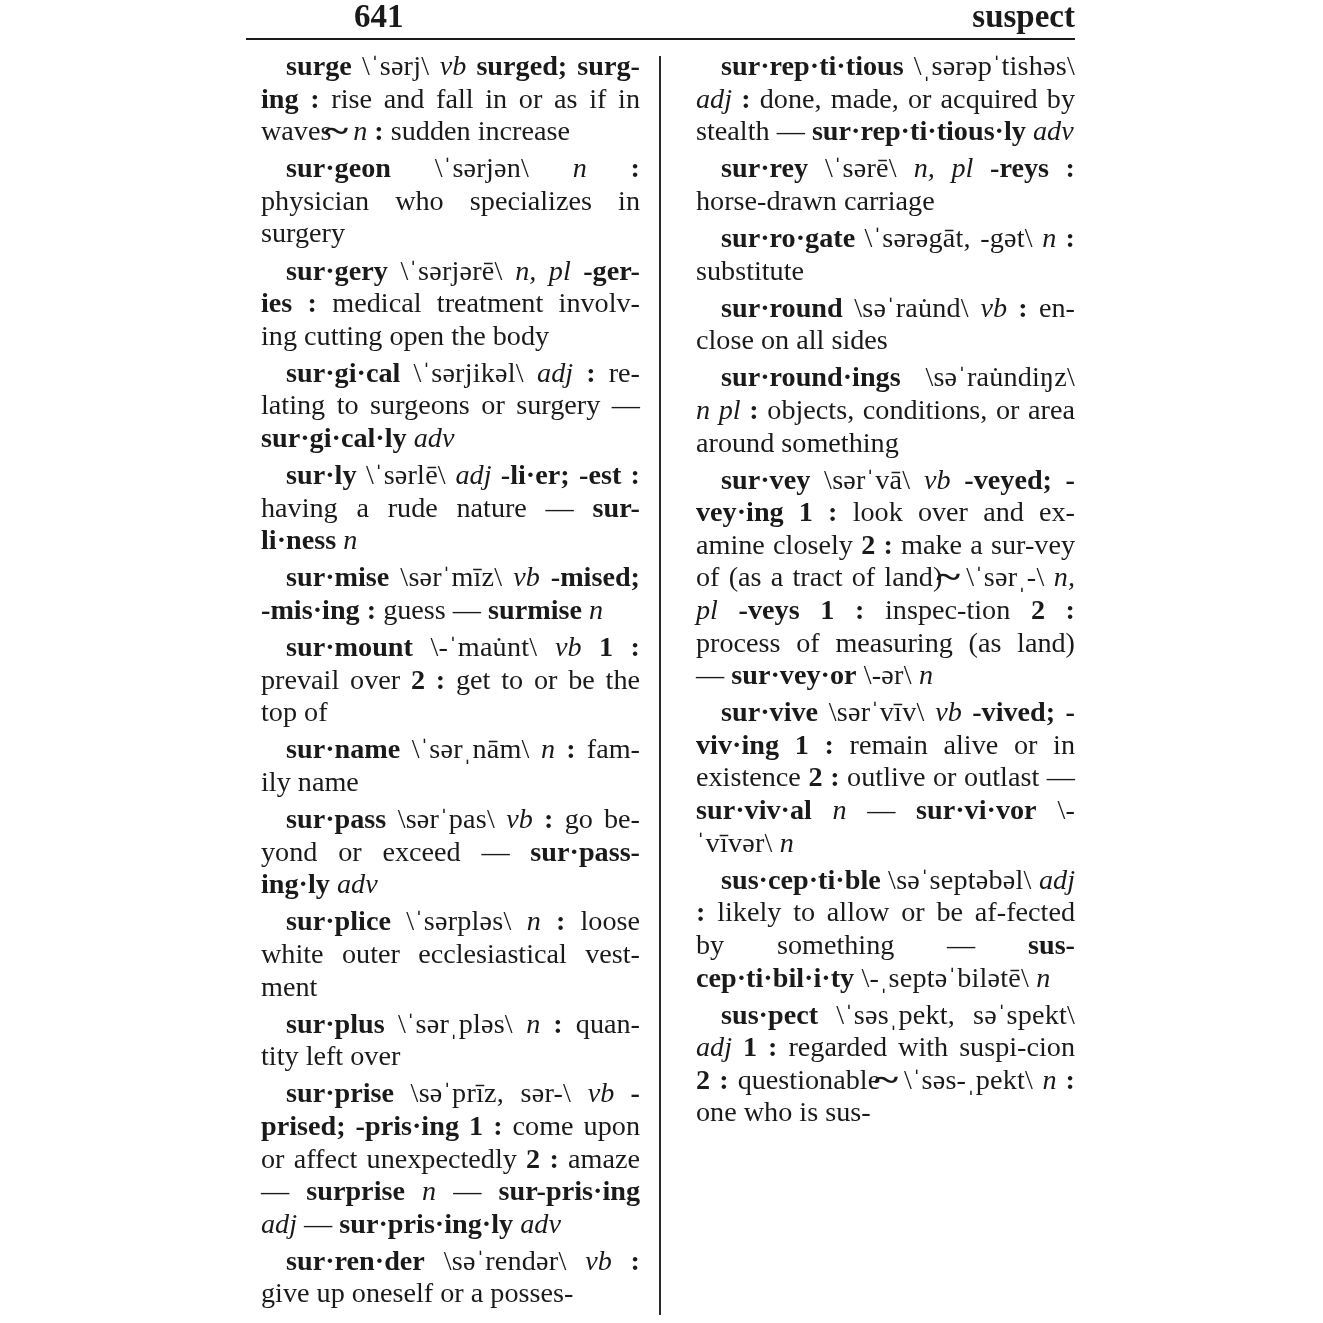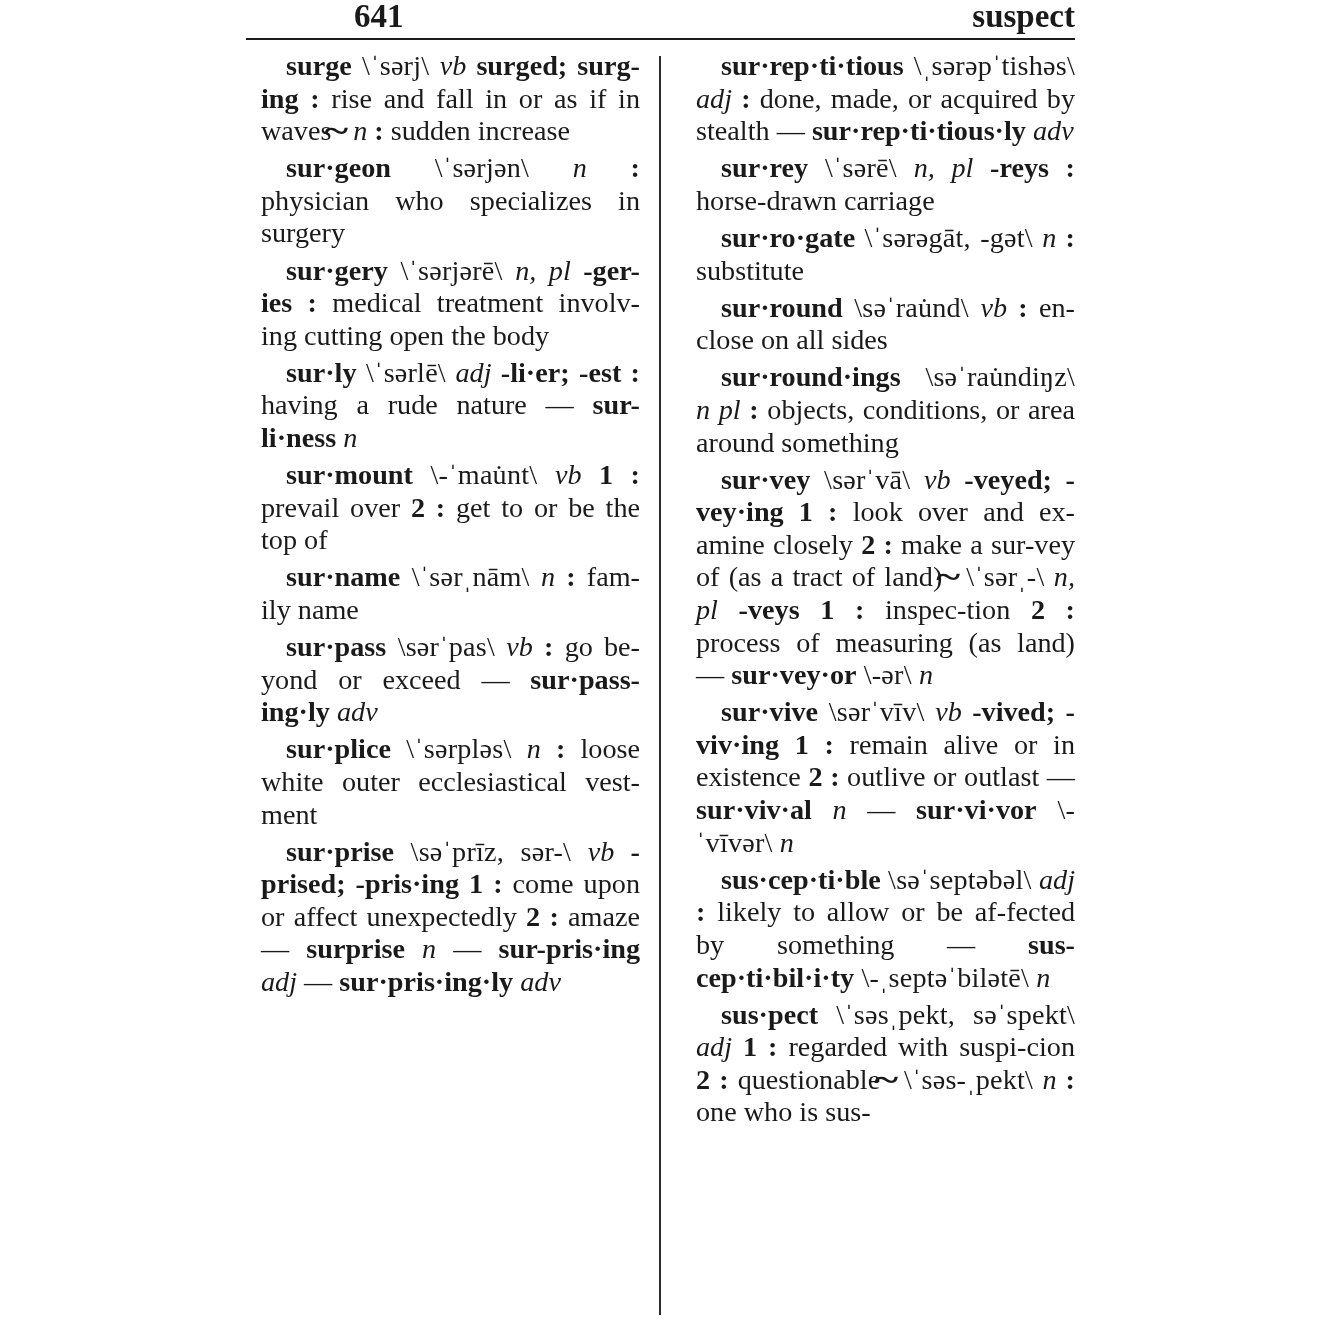--- a/index.html
+++ b/index.html
@@ -29,26 +29,30 @@
   <span class="page-number">641</span>
   <span class="guide-word">suspect</span>
 </div>
 <div class="header-rule"></div>
 <div class="col-divider"></div>
 
 <div class="column col-left">
     <div class="entry"><span class="hw">surge</span><span class="pr"> \ˈsərj\ </span><span class="i">vb</span><span class="b"> surged; surg-ing :</span><span> rise and fall in or as if in waves </span><span class="swung">~</span><span class="i">n</span><span class="b"> :</span><span> sudden increase</span></div>
     <div class="entry"><span class="hw">sur·geon</span><span class="pr"> \ˈsərjən\ </span><span class="i">n</span><span class="b"> :</span><span> physician who specializes in surgery</span></div>
     <div class="entry"><span class="hw">sur·gery</span><span class="pr"> \ˈsərjərē\ </span><span class="i">n, pl</span><span class="b"> -ger-ies :</span><span> medical treatment involv-ing cutting open the body</span></div>
+    <div class="entry"><span class="hw">sur·gi·cal</span><span class="pr"> \ˈsərjikəl\ </span><span class="i">adj</span><span class="b"> :</span><span> re-lating to surgeons or surgery — </span><span class="b">sur·gi·cal·ly</span><span class="i"> adv</span></div>
     <div class="entry"><span class="hw">sur·ly</span><span class="pr"> \ˈsərlē\ </span><span class="i">adj</span><span class="b"> -li·er; -est :</span><span> having a rude nature — </span><span class="b">sur-li·ness</span><span class="i"> n</span></div>
+    <div class="entry"><span class="hw">sur·mise</span><span class="pr"> \sərˈmīz\ </span><span class="i">vb</span><span class="b"> -mised; -mis·ing :</span><span> guess — </span><span class="b">surmise</span><span class="i"> n</span></div>
     <div class="entry"><span class="hw">sur·mount</span><span class="pr"> \-ˈmau̇nt\ </span><span class="i">vb</span><span class="b">  1 :</span><span> prevail over </span><span class="b"> 2 :</span><span> get to or be the top of</span></div>
     <div class="entry"><span class="hw">sur·name</span><span class="pr"> \ˈsərˌnām\ </span><span class="i">n</span><span class="b"> :</span><span> fam-ily name</span></div>
     <div class="entry"><span class="hw">sur·pass</span><span class="pr"> \sərˈpas\ </span><span class="i">vb</span><span class="b"> :</span><span> go be-yond or exceed — </span><span class="b">sur·pass-ing·ly</span><span class="i"> adv</span></div>
     <div class="entry"><span class="hw">sur·plice</span><span class="pr"> \ˈsərpləs\ </span><span class="i">n</span><span class="b"> :</span><span> loose white outer ecclesiastical vest-ment</span></div>
+    <div class="entry"><span class="hw">sur·plus</span><span class="pr"> \ˈsərˌpləs\ </span><span class="i">n</span><span class="b"> :</span><span> quan-tity left over</span></div>
     <div class="entry"><span class="hw">sur·prise</span><span class="pr"> \səˈprīz, sər-\ </span><span class="i">vb</span><span class="b"> -prised; -pris·ing  1 :</span><span> come upon or affect unexpectedly </span><span class="b"> 2 :</span><span> amaze — </span><span class="b">surprise</span><span class="i"> n</span><span> — </span><span class="b">sur-pris·ing</span><span class="i"> adj</span><span> — </span><span class="b">sur·pris·ing·ly</span><span class="i"> adv</span></div>
+    <div class="entry"><span class="hw">sur·ren·der</span><span class="pr"> \səˈrendər\ </span><span class="i">vb</span><span class="b"> :</span><span> give up oneself or a posses-</span></div>
   </div>
 <div class="column col-right">
     <div class="entry"><span class="hw">sur·rep·ti·tious</span><span class="pr"> \ˌsərəpˈtishəs\ </span><span class="i">adj</span><span class="b"> :</span><span> done, made, or acquired by stealth — </span><span class="b">sur·rep·ti·tious·ly</span><span class="i"> adv</span></div>
     <div class="entry"><span class="hw">sur·rey</span><span class="pr"> \ˈsərē\ </span><span class="i">n, pl</span><span class="b"> -reys :</span><span> horse-drawn carriage</span></div>
     <div class="entry"><span class="hw">sur·ro·gate</span><span class="pr"> \ˈsərəgāt, -gət\ </span><span class="i">n</span><span class="b"> :</span><span> substitute</span></div>
     <div class="entry"><span class="hw">sur·round</span><span class="pr"> \səˈrau̇nd\ </span><span class="i">vb</span><span class="b"> :</span><span> en-close on all sides</span></div>
     <div class="entry"><span class="hw">sur·round·ings</span><span class="pr"> \səˈrau̇ndiŋz\ </span><span class="i">n pl</span><span class="b"> :</span><span> objects, conditions, or area around something</span></div>
     <div class="entry"><span class="hw">sur·vey</span><span class="pr"> \sərˈvā\ </span><span class="i">vb</span><span class="b"> -veyed; -vey·ing  1 :</span><span> look over and ex-amine closely </span><span class="b"> 2 :</span><span> make a sur-vey of (as a tract of land) </span><span class="swung">~</span><span class="pr">\ˈsərˌ-\ </span><span class="i">n, pl</span><span class="b"> -veys  1 :</span><span> inspec-tion </span><span class="b"> 2 :</span><span> process of measuring (as land) — </span><span class="b">sur·vey·or</span><span class="pr"> \-ər\ </span><span class="i">n</span></div>
     <div class="entry"><span class="hw">sur·vive</span><span class="pr"> \sərˈvīv\ </span><span class="i">vb</span><span class="b"> -vived; -viv·ing  1 :</span><span> remain alive or in existence </span><span class="b"> 2 :</span><span> outlive or outlast — </span><span class="b">sur·viv·al</span><span class="i"> n</span><span> — </span><span class="b">sur·vi·vor</span><span class="pr"> \-ˈvīvər\ </span><span class="i">n</span></div>
     <div class="entry"><span class="hw">sus·cep·ti·ble</span><span class="pr"> \səˈseptəbəl\ </span><span class="i">adj</span><span class="b"> :</span><span> likely to allow or be af-fected by something — </span><span class="b">sus-cep·ti·bil·i·ty</span><span class="pr"> \-ˌseptəˈbilətē\ </span><span class="i">n</span></div>

